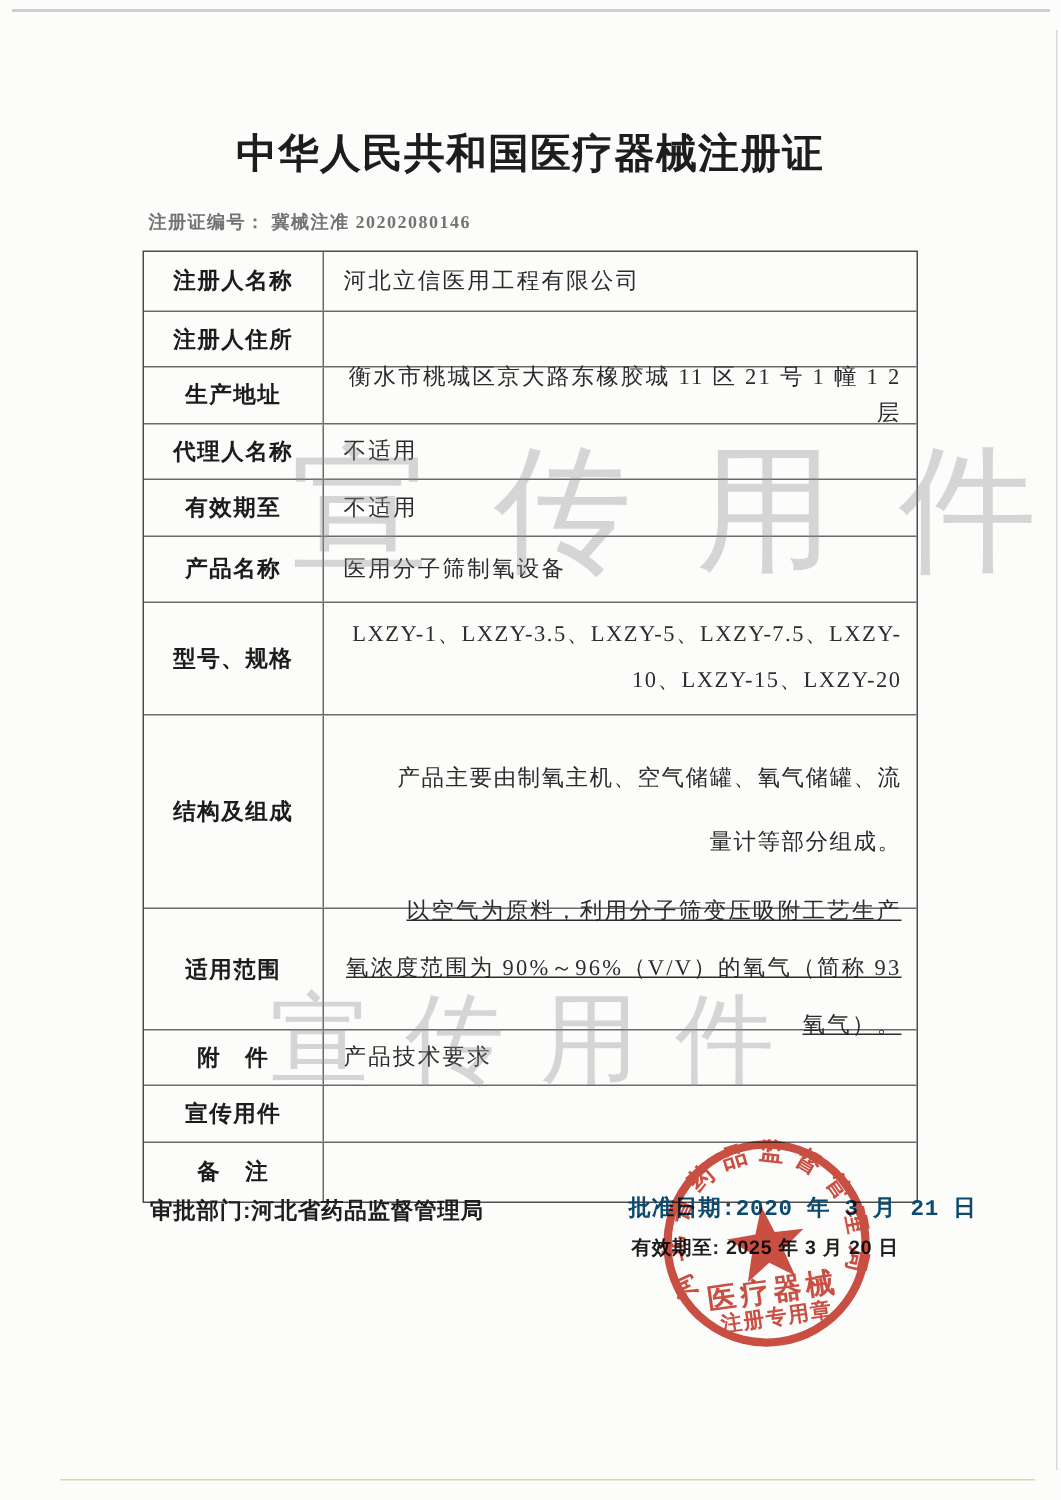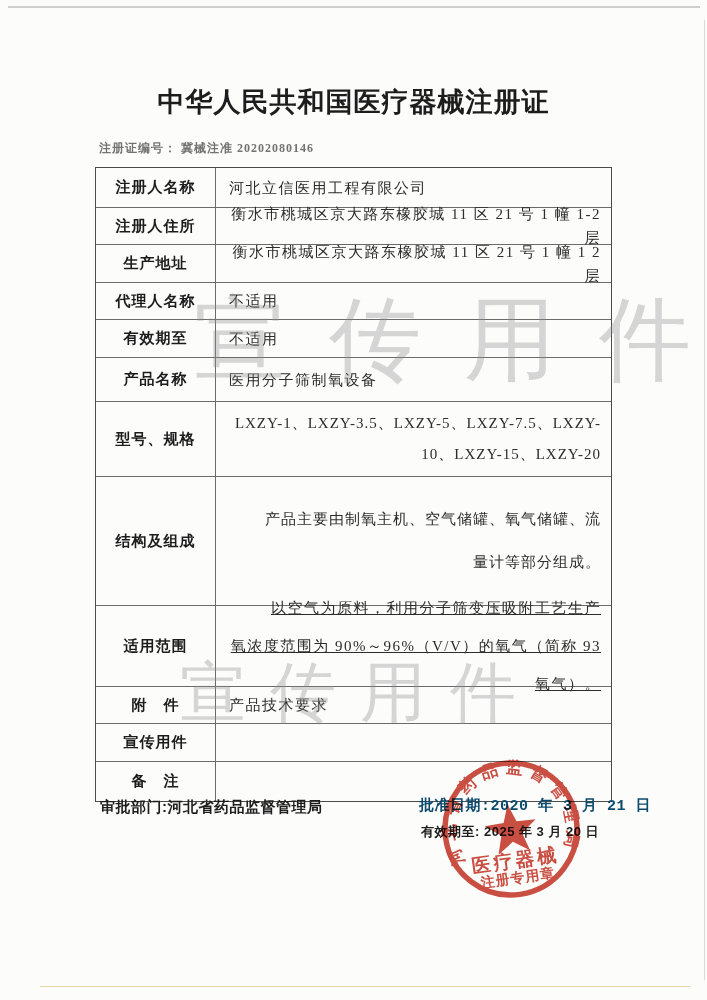--- a/index.html
+++ b/index.html
@@ -87,21 +87,20 @@
     <span>注册证编号：</span><span class="val">冀械注准 20202080146</span>
   </div>
 
   <div class="cert-table">
     <div class="row" style="height:39px">
       <div class="cell label-cell">注册人名称</div>
       <div class="cell value-cell">河北立信医用工程有限公司</div>
     </div>
     <div class="row" style="height:36px">
       <div class="cell label-cell">注册人住所</div>
-      <div class="cell value-cell">衡水市桃城区京大路东橡胶城 11 区 21 号 1 幢 1-2 层</div>
     </div>
     <div class="row" style="height:37px">
       <div class="cell label-cell">生产地址</div>
       <div class="cell value-cell">衡水市桃城区京大路东橡胶城 11 区 21 号 1 幢 1 2 层</div>
     </div>
     <div class="row" style="height:36px">
       <div class="cell label-cell">代理人名称</div>
       <div class="cell value-cell">不适用</div>
     </div>
     <div class="row" style="height:37px">

